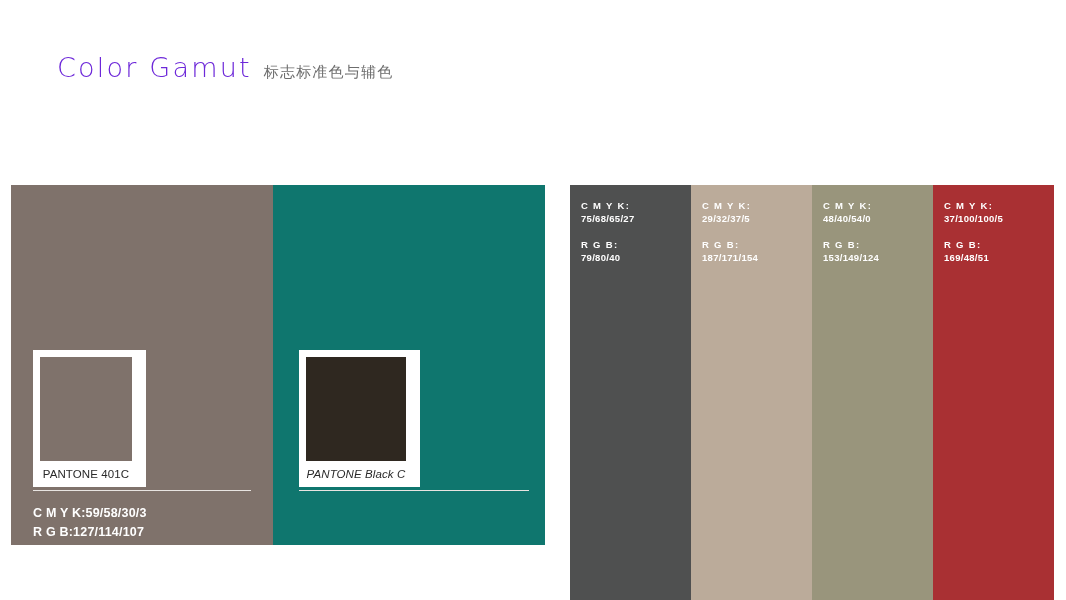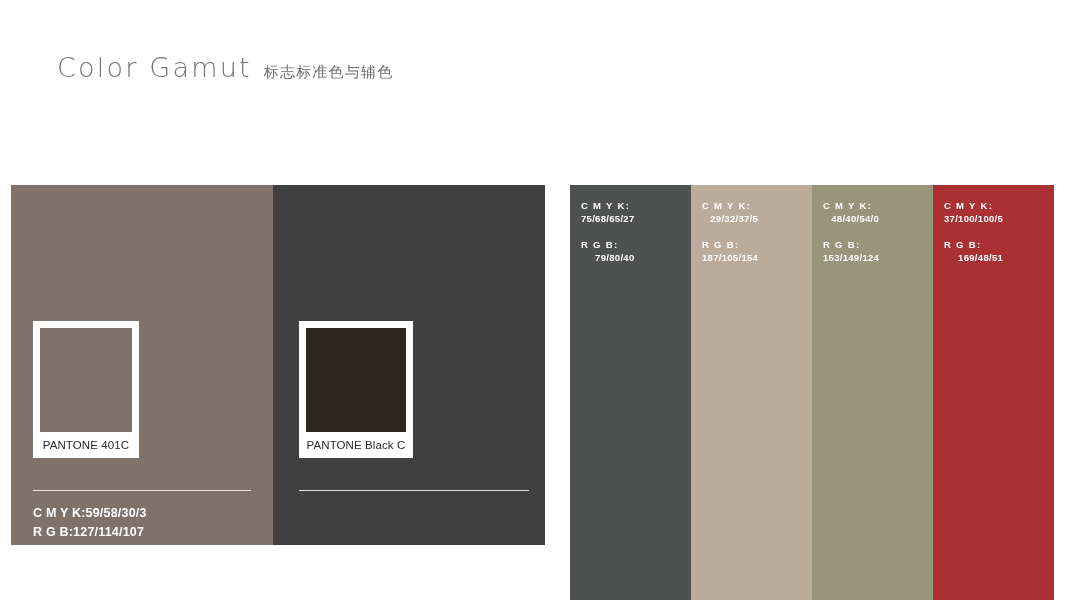--- a/index.html
+++ b/index.html
@@ -21,21 +21,21 @@
     left: 57px;
     top: 52px;
     display: flex;
     align-items: baseline;
   }
   #title-en {
     font-family: "DejaVu Sans", sans-serif;
     font-size: 27px;
     font-weight: 300;
     letter-spacing: 2.2px;
-    color: #737373;
+    color: #6d28d9;
     white-space: nowrap;
   }
   #title-cn {
     font-family: "DejaVu Sans", sans-serif;
     font-size: 15px;
     font-weight: 400;
     letter-spacing: 1.2px;
     color: #6d6d6d;
     margin-left: 12px;
     white-space: nowrap;
@@ -63,23 +63,24 @@
   }
   #primary-panel-1 {
     left: 273px;
     width: 272px;
   }
 
   .pantone-card {
     position: absolute;
     background: #ffffff;
     box-sizing: border-box;
-    padding: 7px 7px 0 7px;
+    padding: 7px 14px 0 7px;
     display: flex;
     flex-direction: column;
+    margin-top: 29px;
   }
   #pantone-card-0 {
     left: 22px;
     top: 136px;
   }
   #pantone-card-1 {
     left: 26px;
     top: 136px;
   }
   .pantone-chip {
@@ -143,21 +144,21 @@
     font-family: "Liberation Sans", sans-serif;
     font-size: 9.5px;
     font-weight: bold;
     color: #ffffff;
     letter-spacing: 0.4px;
     line-height: 13px;
     white-space: nowrap;
   }
   .code-block { margin-bottom: 13px; }
   .code-key { display: block; letter-spacing: 1.3px; }
-  .code-val { display: block; letter-spacing: 0.3px; text-align: right; }
+  .code-val { display: block; letter-spacing: 0.3px; }
 </style>
 </head>
 <body>
 
 <div id="page-header">
   <div id="title-en">Color Gamut</div>
   <div id="title-cn">标志标准色与辅色</div>
 </div>
 
 <div id="swatch-board">
@@ -167,21 +168,21 @@
       <div class="pantone-chip" id="pantone-chip-0" style="background-color: rgb(127, 114, 107);"></div>
       <div class="pantone-label">PANTONE 401C</div>
     </div>
     <div class="panel-rule" id="panel-rule-0"></div>
     <div class="panel-codes" id="panel-codes-0">
       <div>C M Y K:59/58/30/3</div>
       <div>R G B:127/114/107</div>
     </div>
   </div>
 
-  <div class="primary-panel" id="primary-panel-1" style="background-color: #404040;">
+  <div class="primary-panel" id="primary-panel-1" style="background-color: #0f766e; font-style: italic;">
     <div class="pantone-card" id="pantone-card-1">
       <div class="pantone-chip" id="pantone-chip-1" style="background-color: rgb(47, 40, 32);"></div>
       <div class="pantone-label">PANTONE Black C</div>
     </div>
     <div class="panel-rule" id="panel-rule-1"></div>
   </div>
 
   <div id="secondary-group">
 
     <div class="secondary-col" id="secondary-col-0" style="background-color: rgb(79, 80, 80);">
@@ -198,21 +199,21 @@
     </div>
 
     <div class="secondary-col" id="secondary-col-1" style="background-color: rgb(187, 171, 154);">
       <div class="secondary-text">
         <div class="code-block">
           <span class="code-key">C M Y K:</span>
           <span class="code-val">29/32/37/5</span>
         </div>
         <div class="code-block">
           <span class="code-key">R G B:</span>
-          <span class="code-val">187/105/154</span>
+          <span class="code-val">187/171/154</span>
         </div>
       </div>
     </div>
 
     <div class="secondary-col" id="secondary-col-2" style="background-color: rgb(153, 149, 124);">
       <div class="secondary-text">
         <div class="code-block">
           <span class="code-key">C M Y K:</span>
           <span class="code-val">48/40/54/0</span>
         </div>

